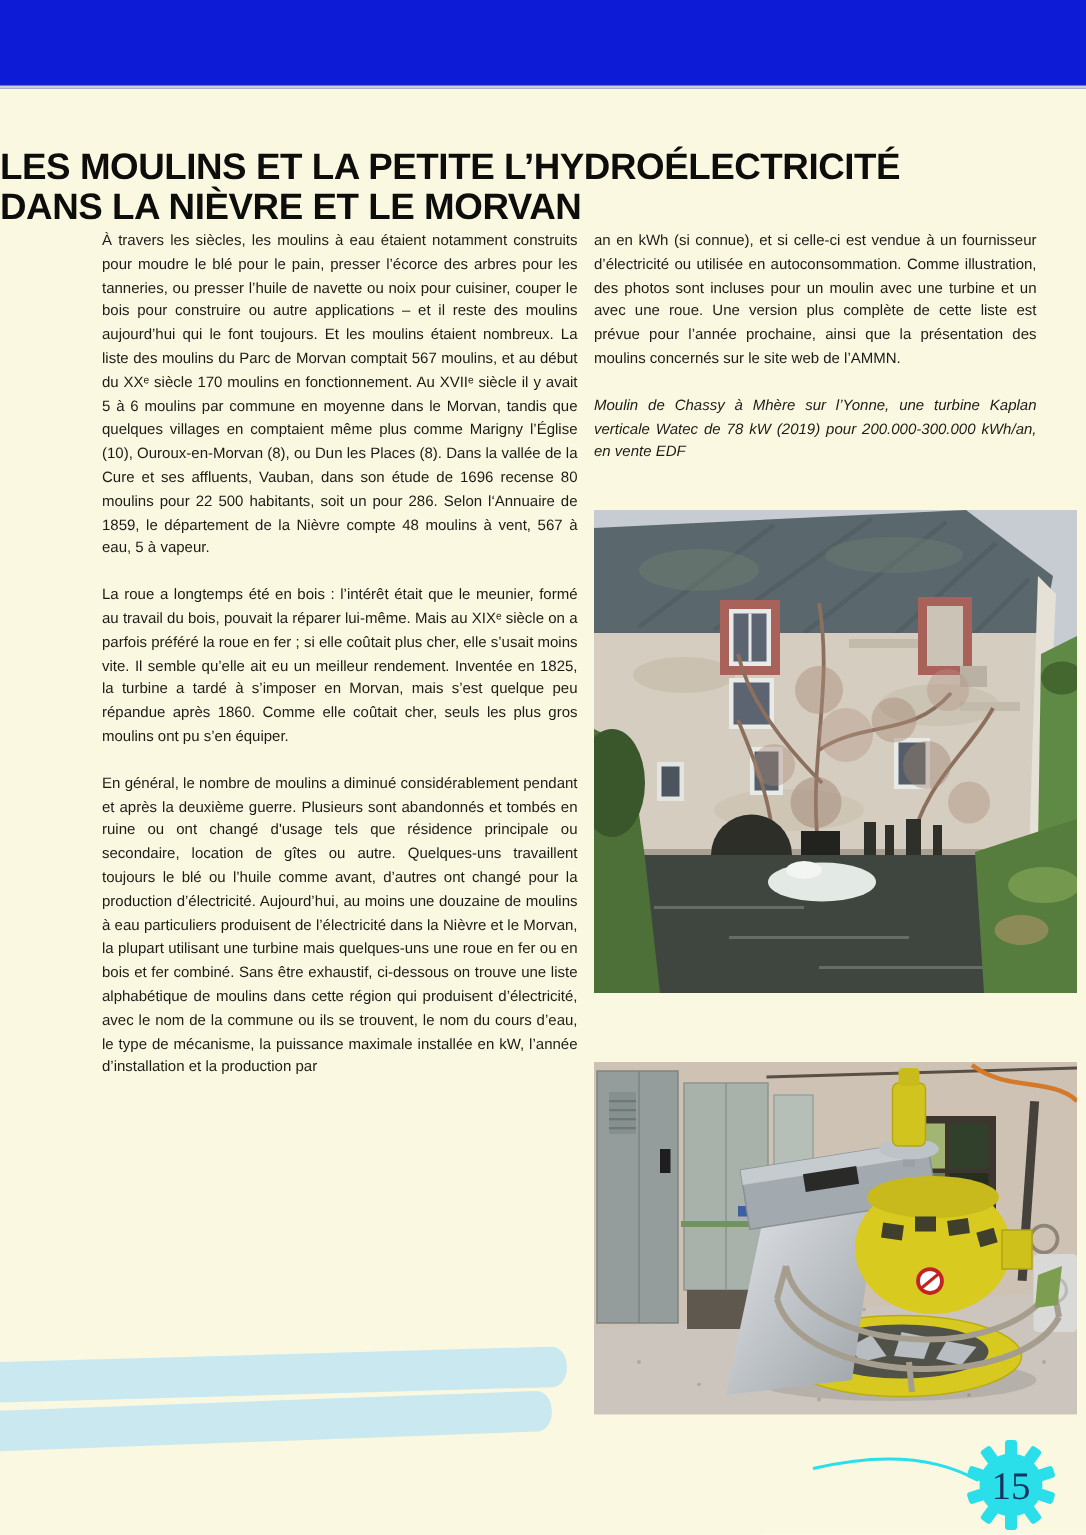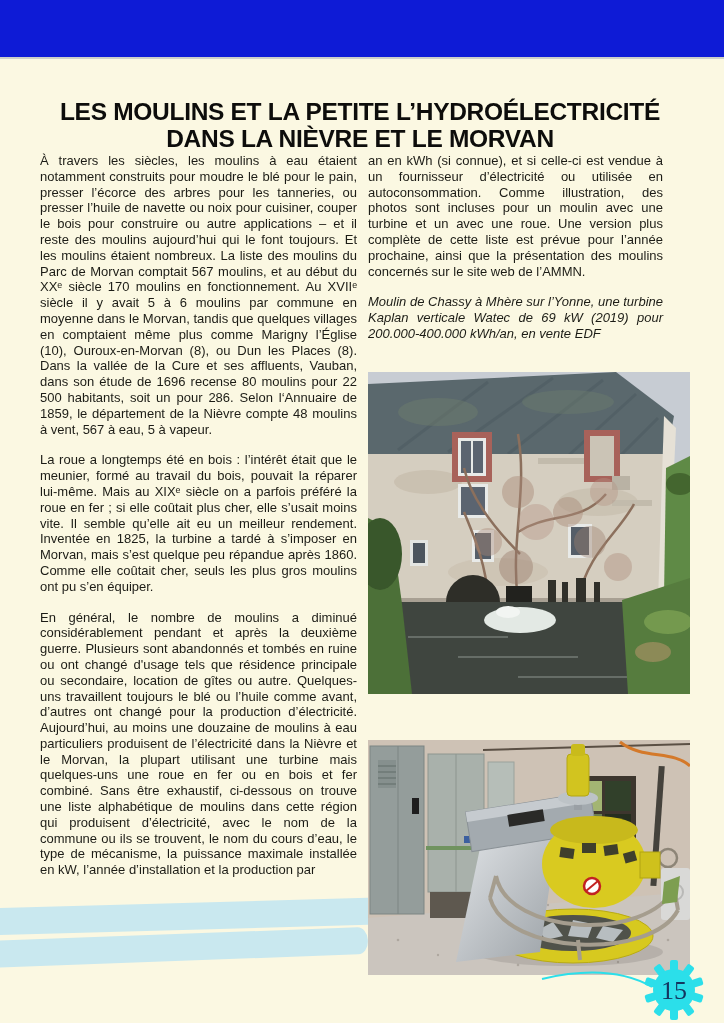--- a/index.html
+++ b/index.html
@@ -4,29 +4,29 @@
 <style>
   :root{
     --page_bg:#FBF8E2; --topbar:#0E1BD6; --highlight:#C9E8EF;
     --badge:#2BDFEA; --badge_text:#14355F; --text:#1C1C16;
   }
   html,body{margin:0;padding:0;}
   .page{position:relative;width:724px;height:1023px;background:var(--page_bg);
         overflow:hidden;font-family:"Liberation Sans",sans-serif;color:var(--text);}
   .topbar{position:absolute;left:0;top:0;width:724px;height:57px;
           background:var(--topbar);border-bottom:2px solid #cdd0ca;}
-  .title{position:absolute;top:83px;left:0;width:720px;text-align:center;
+  .title{position:absolute;top:83px;left:0;width:720px;
          font-weight:bold;font-size:24.5px;line-height:26.5px;letter-spacing:-0.3px;color:#0d0d0b;}
   .title span{display:inline-block;max-width:655px;}
   .band{position:absolute;background:var(--highlight);height:27px;
         border-radius:10px/13px;z-index:0;}
   .band.b1{left:-16px;top:903px;width:394px;transform:rotate(-1.6deg);}
   .band.b2{left:-16px;top:934px;width:384px;transform:rotate(-2.1deg);}
-  .col{position:absolute;top:153px;font-size:13px;line-height:15.8px;
-       text-align:justify;z-index:1;}
+  .col{position:absolute;top:153px;font-size:10px;line-height:15.8px;
+       text-align:justify;z-index:1;margin-left:28px;}
   .col p{margin:0 0 15px 0;}
   .col-left{left:40px;width:317px;}
   .col-right{left:368px;width:295px;}
   .caption{font-style:italic;margin:7px 0 0 0 !important;}
   figure{margin:0;line-height:0;}
   .photo1{margin-top:30px;}
   .photo2{margin-top:46px;}
   .corner-art{position:absolute;left:538px;top:953px;width:186px;height:70px;z-index:2;}
   .badge-num{font-family:"Liberation Serif",serif;font-size:26px;}
 </style>
@@ -43,21 +43,21 @@
   <div class="band b2"></div>
 
   <div class="col col-left">
     <p>À travers les siècles, les moulins à eau étaient notamment construits pour moudre le blé pour le pain, presser l’écorce des arbres pour les tanneries, ou presser l’huile de navette ou noix pour cuisiner, couper le bois pour construire ou autre applications – et il reste des moulins aujourd’hui qui le font toujours. Et les moulins étaient nombreux. La liste des moulins du Parc de Morvan comptait 567 moulins, et au début du XXᵉ siècle 170 moulins en fonctionnement. Au XVIIᵉ siècle il y avait 5 à 6 moulins par commune en moyenne dans le Morvan, tandis que quelques villages en comptaient même plus comme Marigny l’Église (10), Ouroux-en-Morvan (8), ou Dun les Places (8). Dans la vallée de la Cure et ses affluents, Vauban, dans son étude de 1696 recense 80 moulins pour 22 500 habitants, soit un pour 286. Selon l‘Annuaire de 1859, le département de la Nièvre compte 48 moulins à vent, 567 à eau, 5 à vapeur.</p>
     <p>La roue a longtemps été en bois : l’intérêt était que le meunier, formé au travail du bois, pouvait la réparer lui-même. Mais au XIXᵉ siècle on a parfois préféré la roue en fer ; si elle coûtait plus cher, elle s’usait moins vite. Il semble qu’elle ait eu un meilleur rendement. Inventée en 1825, la turbine a tardé à s’imposer en Morvan, mais s’est quelque peu répandue après 1860. Comme elle coûtait cher, seuls les plus gros moulins ont pu s’en équiper.</p>
     <p>En général, le nombre de moulins a diminué considérablement pendant et après la deuxième guerre. Plusieurs sont abandonnés et tombés en ruine ou ont changé d'usage tels que résidence principale ou secondaire, location de gîtes ou autre. Quelques-uns travaillent toujours le blé ou l’huile comme avant, d’autres ont changé pour la production d’électricité. Aujourd’hui, au moins une douzaine de moulins à eau particuliers produisent de l’électricité dans la Nièvre et le Morvan, la plupart utilisant une turbine mais quelques-uns une roue en fer ou en bois et fer combiné. Sans être exhaustif, ci-dessous on trouve une liste alphabétique de moulins dans cette région qui produisent d’électricité, avec le nom de la commune ou ils se trouvent, le nom du cours d’eau, le type de mécanisme, la puissance maximale installée en kW, l’année d’installation et la production par</p>
   </div>
 
   <div class="col col-right">
     <p>an en kWh (si connue), et si celle-ci est vendue à un fournisseur d’électricité ou utilisée en autoconsommation. Comme illustration, des photos sont incluses pour un moulin avec une turbine et un avec une roue. Une version plus complète de cette liste est prévue pour l’année prochaine, ainsi que la présentation des moulins concernés sur le site web de l’AMMN.</p>
-    <p class="caption">Moulin de Chassy à Mhère sur l’Yonne, une turbine Kaplan verticale Watec de 69 kW (2019) pour 200.000-400.000 kWh/an, en vente EDF</p>
+    <p class="caption">Moulin de Chassy à Mhère sur l’Yonne, une turbine Kaplan verticale Watec de 78 kW (2019) pour 200.000-300.000 kWh/an, en vente EDF</p>
 
     <figure class="photo1">
       <svg width="322" height="322" viewBox="0 0 322 322">
         <rect width="322" height="100" fill="#c7ccd3"></rect>
         <g>
           <polygon points="0,12 248,0 306,44 297,92 0,84" fill="#5a686d"></polygon>
           <path d="M30,78 L120,10 M80,80 L185,6 M140,82 L235,8 M200,84 L268,22 M250,86 L290,46" stroke="#45525a" stroke-width="3" opacity="0.35" fill="none"></path>
           <ellipse cx="70" cy="40" rx="40" ry="14" fill="#6e7f6d" opacity="0.45"></ellipse>
           <ellipse cx="200" cy="30" rx="46" ry="12" fill="#6e7f6d" opacity="0.4"></ellipse>
         </g>

